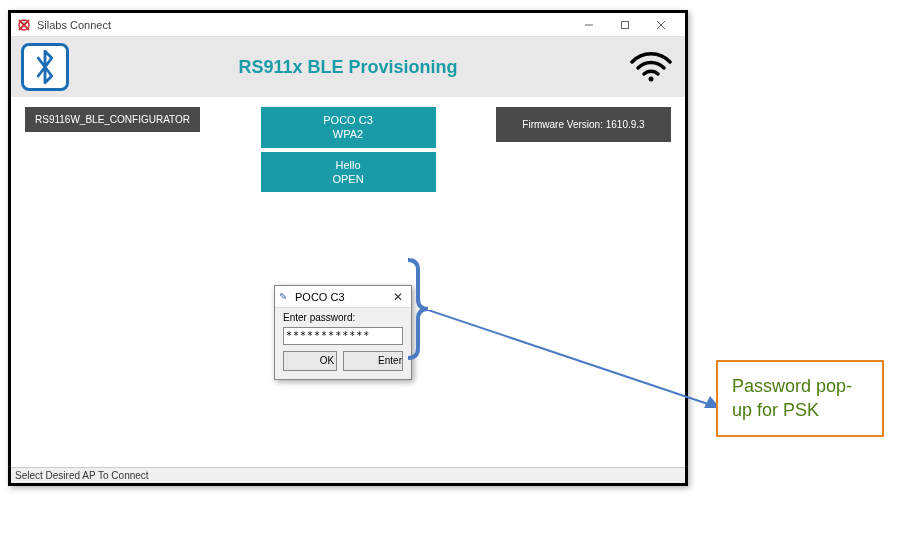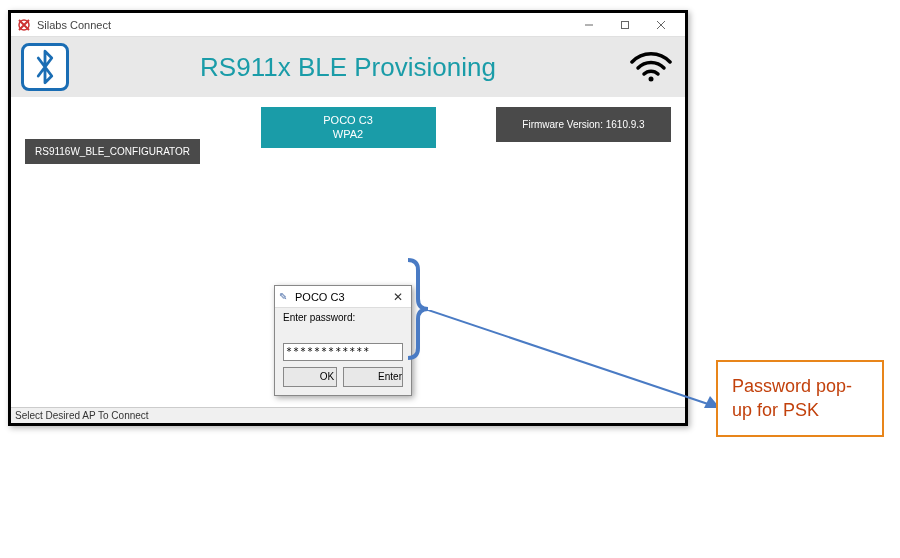--- a/index.html
+++ b/index.html
@@ -1,57 +1,57 @@
 <!DOCTYPE html>
 <html><head>
   <meta charset="utf-8">
   <style>
     * { box-sizing: border-box; margin: 0; padding: 0; font-family: Arial, sans-serif; }
     body { width: 900px; height: 558px; background: #fff; position: relative; }
 
-    .app-frame { position: absolute; left: 8px; top: 10px; width: 680px; height: 416px; border: 3px solid #000; background: #fff; box-shadow: 2px 2px 6px rgba(0,0,0,0.3); }
+    .app-frame { position: absolute; left: 8px; top: 10px; width: 680px; height: 476px; border: 3px solid #000; background: #fff; box-shadow: 2px 2px 6px rgba(0,0,0,0.3); }
     .titlebar { height: 24px; background: #fff; display: flex; align-items: center; padding: 0 6px; border-bottom: 1px solid #e0e0e0; font-size: 11px; color: #444; }
     .titlebar-icon { width: 14px; height: 14px; margin-right: 6px; display: flex; align-items: center; justify-content: center; }
     .titlebar-icon svg { width: 14px; height: 14px; }
     .titlebar-spacer { flex: 1; }
     .titlebar-btn { width: 36px; height: 22px; display: flex; align-items: center; justify-content: center; color: #666; font-size: 12px; }
     .titlebar-btn svg { width: 10px; height: 10px; }
 
     .header-band { height: 60px; background: #e8e8e8; display: flex; align-items: center; padding: 0 10px; }
     .bt-icon { width: 48px; height: 48px; border: 3px solid #1a6db4; border-radius: 8px; display: flex; align-items: center; justify-content: center; background: #fff; }
     .bt-icon svg { width: 28px; height: 36px; }
-    .header-title { flex: 1; text-align: center; font-size: 26px; color: #1a9ca8; font-weight: 400; }
+    .header-title { flex: 1; text-align: center; font-size: 18px; color: #1a9ca8; font-weight: 700; }
     .wifi-icon { width: 48px; height: 48px; display: flex; align-items: center; justify-content: center; }
     .wifi-icon svg { width: 42px; height: 34px; }
 
     .content-row { display: flex; justify-content: space-between; padding: 10px 14px 0 14px; align-items: flex-start; }
-    .info-box { background: #4a4a4a; color: #fff; padding: 6px 10px; font-size: 10px; text-align: center; line-height: 1.3; min-width: 175px; margin-top: 32px; }
+    .info-box { background: #4a4a4a; color: #fff; padding: 6px 10px; font-size: 10px; text-align: center; line-height: 1.3; min-width: 175px; }
     .ap-col { display: flex; flex-direction: column; gap: 4px; }
     .ap-box { background: #1a9ca8; color: #fff; padding: 6px 20px; font-size: 11px; text-align: center; line-height: 1.3; min-width: 175px; cursor: pointer; }
     .fw-box { background: #4a4a4a; color: #fff; padding: 12px 10px; font-size: 10px; text-align: center; min-width: 175px; }
 
     .status-bar { position: absolute; bottom: 0; left: 0; right: 0; height: 16px; background: #f0f0f0; font-size: 10px; color: #333; padding-left: 4px; display: flex; align-items: center; border-top: 1px solid #ccc; }
 
     .popup { position: absolute; left: 263px; top: 272px; width: 138px; background: #f0f0f0; border: 1px solid #888; box-shadow: 2px 2px 6px rgba(0,0,0,0.35); }
     .popup-titlebar { height: 22px; display: flex; align-items: center; padding: 0 4px; background: #fff; font-size: 11px; border-bottom: 1px solid #ddd; }
     .popup-titlebar-icon { width: 12px; height: 12px; margin-right: 4px; color: #4a6da8; font-size: 10px; }
     .popup-close { margin-left: auto; width: 18px; text-align: center; font-size: 12px; color: #333; cursor: pointer; }
     .popup-body { padding: 4px 8px 8px 8px; }
-    .popup-label { font-size: 10px; margin-bottom: 18px; }
+    .popup-label { font-size: 10px; margin-bottom: 2px; }
     .popup-input { width: 100%; height: 18px; font-size: 10px; padding: 0 2px; border: 1px solid #888; background: #fff; font-family: monospace; letter-spacing: 1px; }
     .popup-btnrow { display: flex; justify-content: space-between; margin-top: 6px; gap: 6px; }
     .popup-btn { flex: 1; height: 20px; font-size: 10px; background: #e8e8e8; border: 1px solid #888; cursor: pointer; padding-left: 34px; }
 
     .bracket { position: absolute; left: 408px; top: 256px; width: 20px; height: 106px; }
     .bracket svg { width: 100%; height: 100%; }
 
     .arrow-line { position: absolute; left: 428px; top: 310px; width: 292px; height: 102px; pointer-events: none; }
     .arrow-line svg { width: 100%; height: 100%; }
 
-    .callout-box { position: absolute; left: 716px; top: 360px; width: 168px; border: 2px solid #e8851a; background: #fff; padding: 12px 14px; font-size: 18px; color: #c2410c; line-height: 1.35; }
+    .callout-box { position: absolute; left: 716px; top: 360px; width: 168px; border: 2px solid #e8851a; background: #fff; padding: 12px 14px; font-size: 18px; color: #4d7c0f; line-height: 1.35; }
   </style>
 </head>
 <body>
 
 <div class="app-frame">
 
   <div class="titlebar">
     <span class="titlebar-icon">
       <svg viewBox="0 0 14 14">
           <path d="M2 2 L12 12 M12 2 L2 12" stroke="#c33" stroke-width="2" fill="none"></path>
@@ -97,20 +97,24 @@
 
   <div class="content-row">
     <div class="info-box">
       <div>RS9116W_BLE_CONFIGURATOR</div>
     </div>
     <div class="ap-col">
       <div class="ap-box">
         <div>POCO C3</div>
         <div>WPA2</div>
       </div>
+      <div class="ap-box">
+        <div>Hello</div>
+        <div>OPEN</div>
+      </div>
     </div>
     <div class="fw-box">
       <span>Firmware Version:  1610.9.3</span>
     </div>
   </div>
 
   <div class="popup">
     <div class="popup-titlebar">
       <span class="popup-titlebar-icon">✎</span>
       <span>POCO C3</span>

